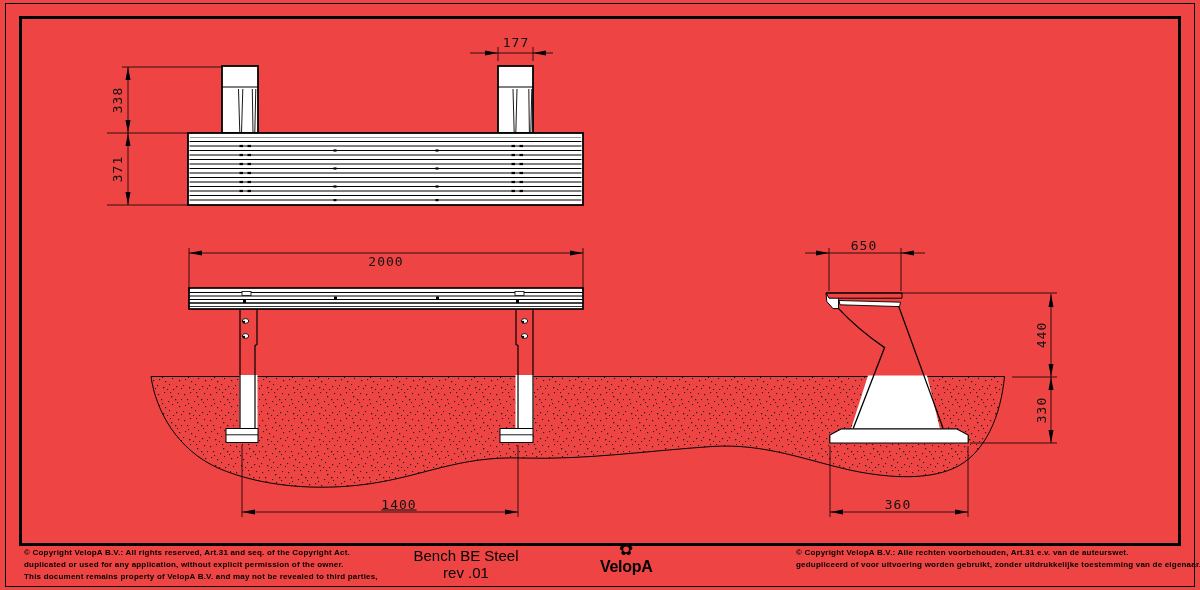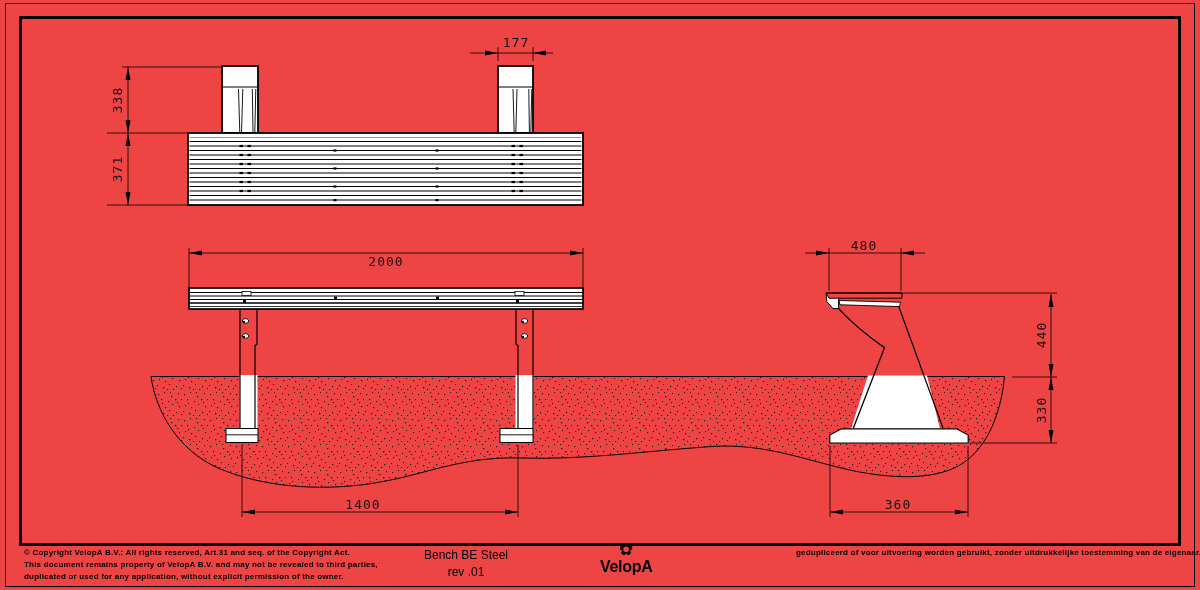--- a/index.html
+++ b/index.html
@@ -9,21 +9,21 @@
                 border:1px solid #000;box-sizing:border-box;}
   .border-inner{position:absolute;left:19px;top:16px;width:1162px;height:530px;
                 border:3px solid #000;box-sizing:border-box;}
   svg{position:absolute;left:0;top:0;}
   .dim{position:absolute;font-family:"DejaVu Sans Mono",monospace;font-size:13px;
        letter-spacing:1px;color:#111;transform:translate(-50%,-50%);white-space:nowrap;}
   .dim.vert{transform:translate(-50%,-50%) rotate(-90deg);}
   .tb{position:absolute;white-space:nowrap;}
   .copy{font-size:8px;font-weight:bold;line-height:12px;letter-spacing:.2px;color:#000;}
   .tcenter{text-align:center;}
-  .tb-main{font-size:12px;line-height:17px;color:#000;}
+  .tb-main{font-size:15px;line-height:17px;color:#000;}
   .logo-flower{font-size:17px;line-height:18px;display:block;}
   .logo-name{font-size:16px;font-weight:bold;letter-spacing:-.3px;display:block;line-height:15px;}
 </style>
 </head>
 <body>
 
 <div id="sheet">
   <div class="border-outer"></div>
   <div class="border-inner"></div>
 
@@ -239,39 +239,40 @@
         <polygon points="830,512 843,509.5 843,514.5"></polygon>
           <polygon points="968,512 955,509.5 955,514.5"></polygon>
       </g>
     </g>
   </svg>
 
   <span class="dim" style="left:516px;top:42px;">177</span>
   <span class="dim vert" style="left:117px;top:100px;">338</span>
   <span class="dim vert" style="left:117px;top:169px;">371</span>
   <span class="dim" style="left:386px;top:245px;margin-top:16px;">2000</span>
-  <span class="dim" style="left:363px;top:504px;">1400</span>
-  <span class="dim" style="left:864px;top:245px;">480</span>
+  <span class="dim" style="left:399px;top:504px;text-decoration:underline;">1400</span>
+  <span class="dim" style="left:864px;top:245px;">650</span>
   <span class="dim vert" style="left:1041px;top:335px;">440</span>
   <span class="dim vert" style="left:1041px;top:410px;">330</span>
   <span class="dim" style="left:898px;top:504px;">360</span>
 
   <div class="tb copy" style="left:24px;top:547px;">
     <div>©  Copyright VelopA B.V.: All rights reserved, Art.31 and seq. of the Copyright Act.</div>
+    <div>duplicated or used for any application, without explicit permission of the owner.</div>
     <div>This document remains property of VelopA B.V. and may not be revealed to third parties,</div>
-    <div>duplicated or used for any application, without explicit permission of the owner.</div>
   </div>
 
   <div class="tb tb-main tcenter" style="left:386px;top:547px;width:160px;">
     <div>Bench BE Steel</div>
     <div>rev .01</div>
   </div>
 
   <div class="tb tcenter" style="left:600px;top:541px;width:52px;">
     <span class="logo-flower">✿</span>
     <span class="logo-name">VelopA</span>
   </div>
 
 
   <div class="tb copy" style="left:796px;top:547px;">
+    <div>©  Copyright VelopA B.V.: Alle rechten voorbehouden, Art.31 e.v. van de auteurswet.</div>
     <div>gedupliceerd of voor uitvoering worden gebruikt, zonder uitdrukkelijke toestemming van de eigenaar.</div>
   </div>
 </div>
 
 </body></html>

